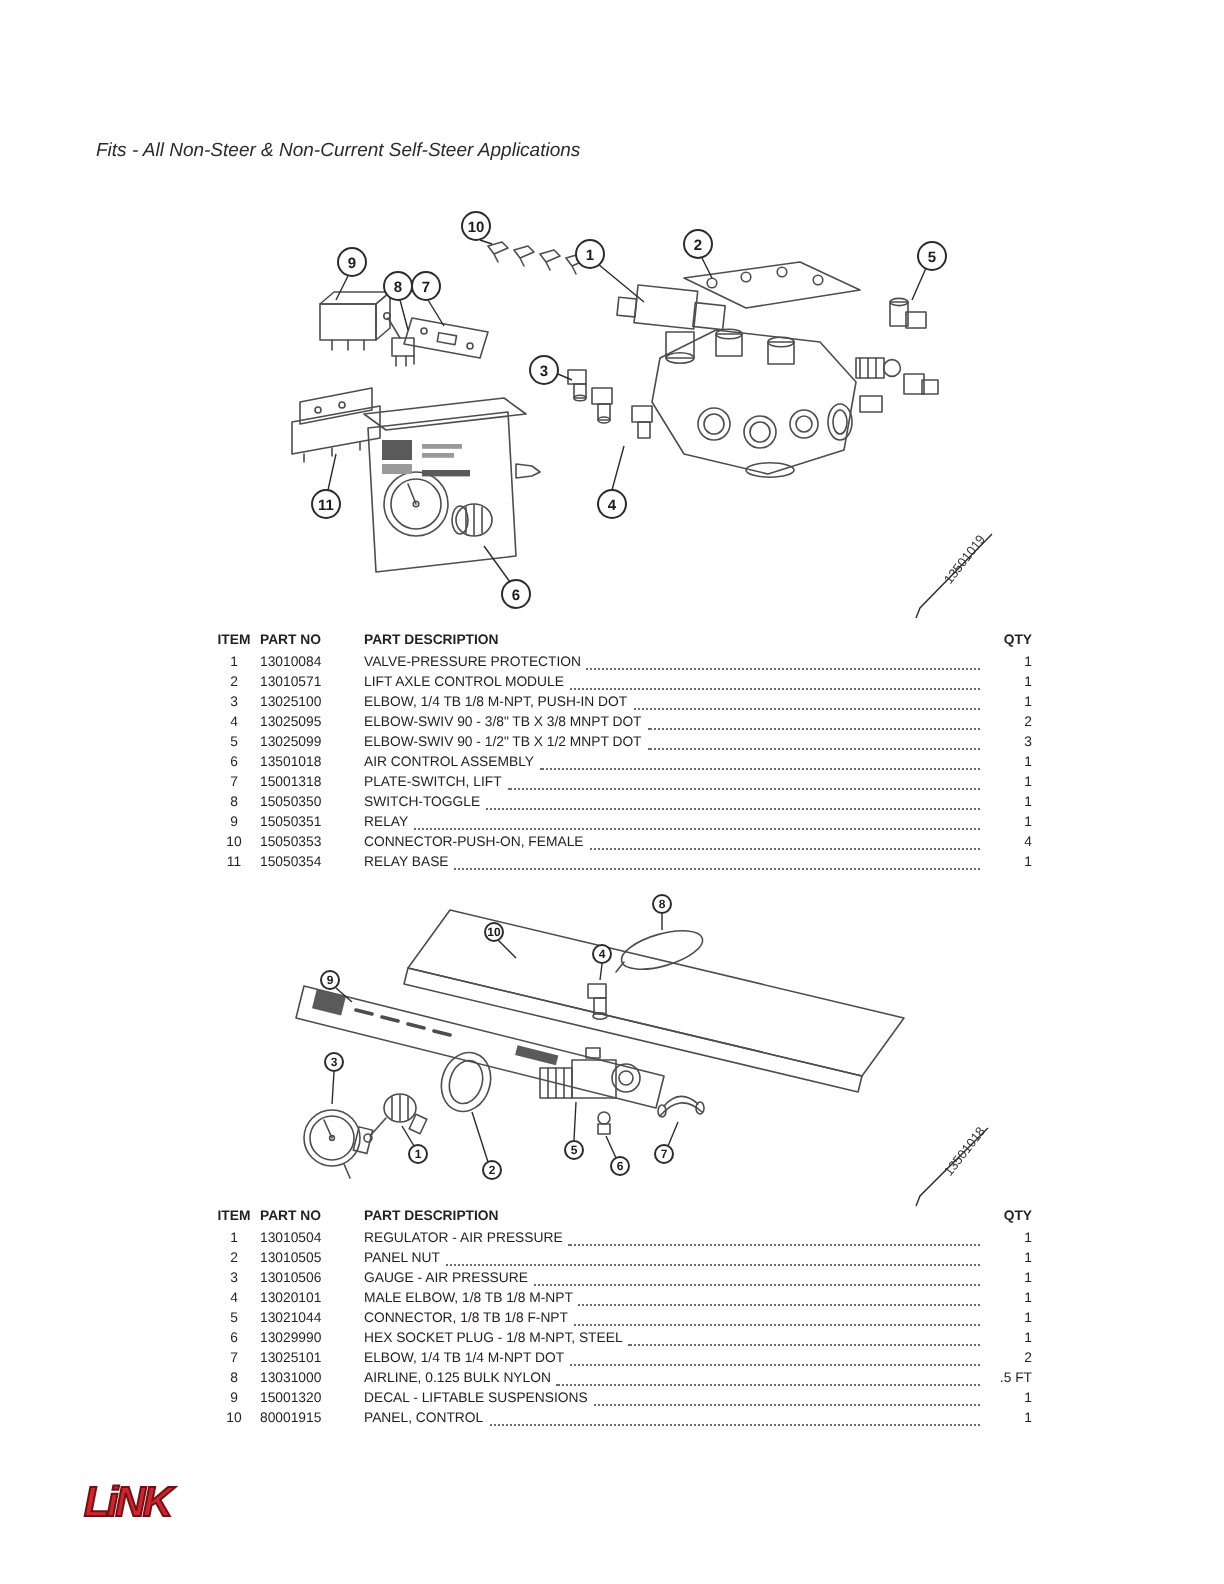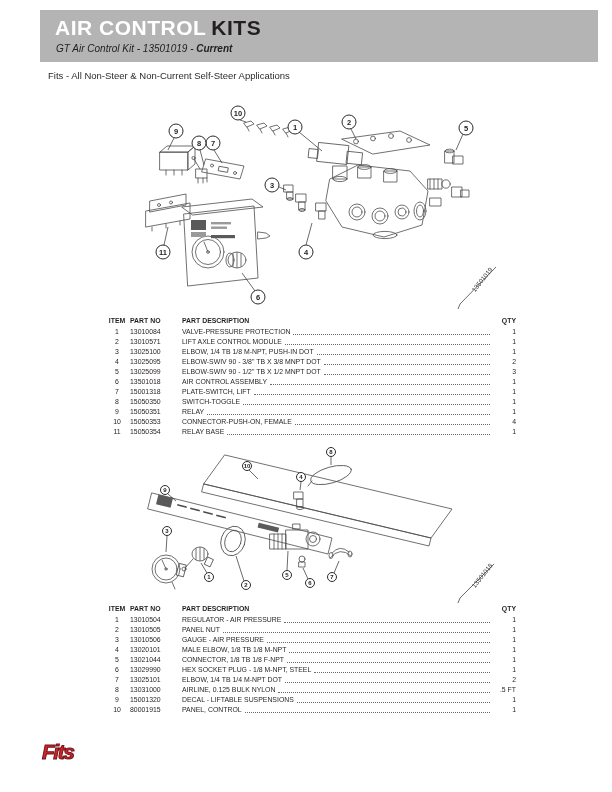--- a/index.html
+++ b/index.html
@@ -5,21 +5,21 @@
   html,body{margin:0;padding:0;background:#e8e8e8;}
   .page{position:relative;width:612px;height:792px;background:#ffffff;overflow:hidden;
         font-family:"Liberation Sans",sans-serif;color:#231f20;}
   
   .header-bar{position:absolute;left:40px;top:10px;width:558px;height:52px;background:#b4b4b4;}
   .title{position:absolute;left:15px;top:6px;font-size:21px;font-weight:bold;letter-spacing:.5px;white-space:nowrap;}
   .title .primary{color:#ffffff;}
   .title .secondary{color:#231f20;margin-left:5px;}
   .subtitle{position:absolute;left:16px;top:33px;font-size:10px;font-style:italic;color:#222;white-space:nowrap;}
   .subtitle b{font-weight:bold;}
-  .fits-note{position:absolute;left:48px;top:70px;font-size:9.5px;color:#2b2b2b;}
+  .fits-note{position:absolute;left:48px;top:70px;font-size:9.5px;font-style:italic;color:#2b2b2b;}
   
   .d1{position:absolute;left:0;top:95px;width:612px;height:222px;}
   .d2{position:absolutely;position:absolute;left:0;top:435px;width:612px;height:170px;}
   svg .ln{stroke:#4d4d4d;fill:none;stroke-width:.8;stroke-linejoin:round;stroke-linecap:round;}
   svg .fl{fill:#5a5a5a;stroke:none;}
   svg .flL{fill:#9a9a9a;stroke:none;}
   svg .co{stroke:#2b2b2b;fill:#ffffff;stroke-width:1;}
   svg .cn{font-family:"Liberation Sans",sans-serif;font-size:7.5px;font-weight:bold;fill:#1c1c1c;text-anchor:middle;}
   svg .cn2{font-size:6px;}
   svg .ldr{stroke:#2b2b2b;fill:none;stroke-width:.7;}
@@ -40,28 +40,20 @@
   .footer{position:absolute;left:42px;top:739px;display:flex;align-items:center;gap:9px;}
   .logo{font-size:21px;font-weight:bold;font-style:italic;letter-spacing:-1.5px;color:#d2232a;
         -webkit-text-stroke:1px #6d1216;line-height:26px;}
   .address{font-size:9.5px;letter-spacing:.2px;color:#2e2e2e;white-space:nowrap;}
 </style>
 </head>
 <body>
 
 <div class="page">
 
-  <div class="header-bar">
-    <div class="title">
-      <span class="primary">AIR CONTROL</span><span class="secondary">KITS</span>
-    </div>
-    <div class="subtitle">
-      <span>GT Air Control Kit - 13501019 - </span><b>Current</b>
-    </div>
-  </div>
 
   <div class="fits-note">Fits - All Non-Steer &amp; Non-Current Self-Steer Applications</div>
 
   <svg class="d1" viewBox="0 0 612 222">
 
     <g class="ln">
       <path d="M244,28 l7,-2 3,3 -7,3 z M247,32 l2,4"></path>
       <path d="M257,30 l7,-2 3,3 -7,3 z M260,34 l2,4"></path>
       <path d="M270,32 l7,-2 3,3 -7,3 z M273,36 l2,4"></path>
       <path d="M283,34 l7,-2 3,3 -7,3 z M286,38 l2,4"></path>
@@ -483,16 +475,16 @@
     <div class="t-row">
         <span class="c-item">10</span>
         <span class="c-part">80001915</span>
         <span class="c-desc">PANEL, CONTROL</span>
         <span class="c-dots"></span>
         <span class="c-qty">1</span>
       </div>
   </div>
 
   <div class="footer">
-    <div class="logo">Fits</div>
+    <div class="logo">LiNK</div>
   </div>
 
 </div>
 
 </body></html>

